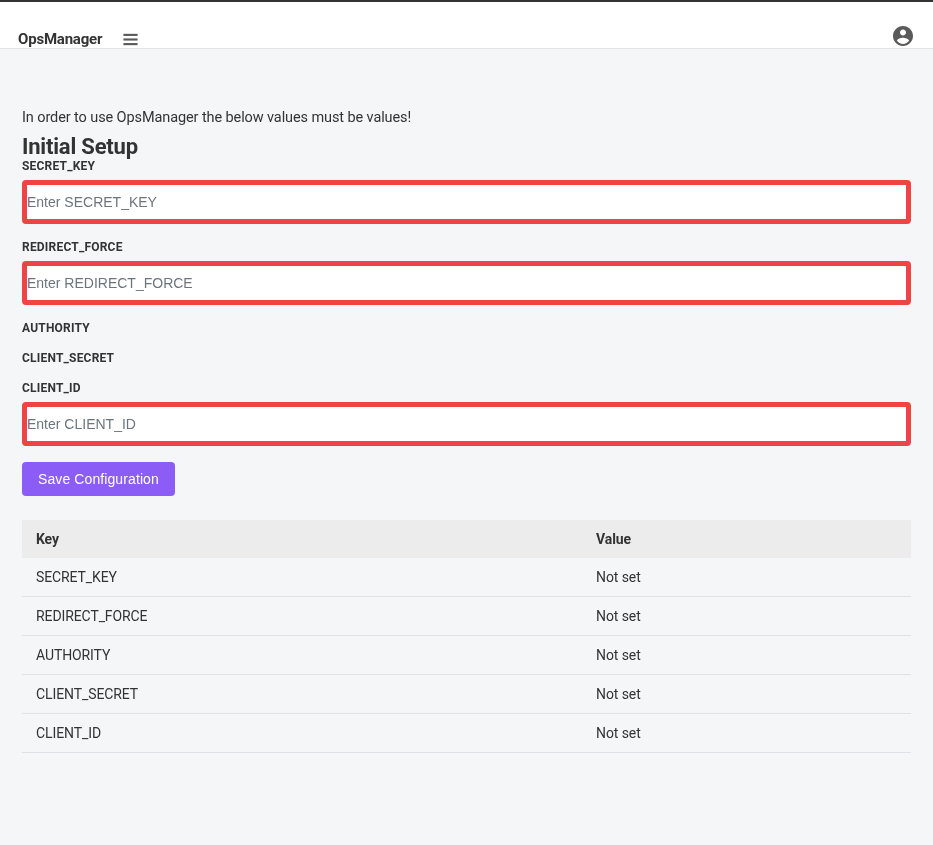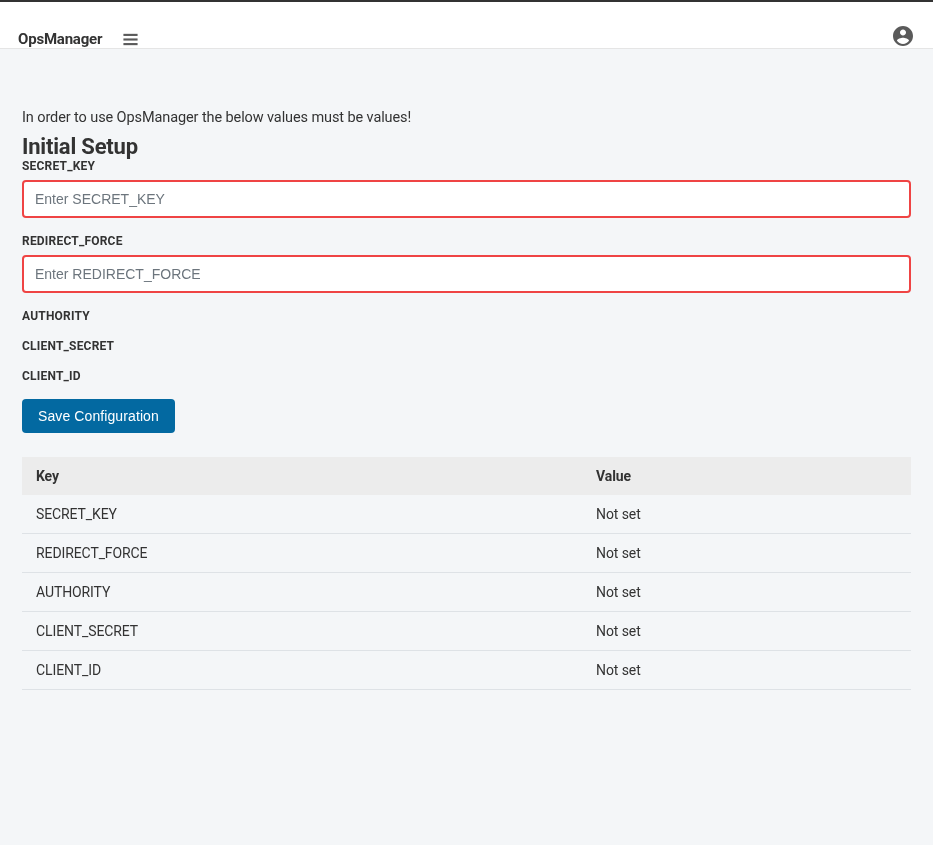--- a/index.html
+++ b/index.html
@@ -79,32 +79,32 @@
     .form-label {
       display: block;
       font-size: 12px;
       font-weight: 700;
       color: #333;
       margin-bottom: 7px;
       letter-spacing: 0.2px;
     }
     .form-input {
       width: 100%;
-      padding: 9px 11px;
-      font-size: 14px;
-      border: 2px solid #ef4444;
+      padding: 9px 0;
+      font-size: 14px;
+      border: 5px solid #ef4444;
       border-radius: 4px;
       color: #495057;
       background: #fff;
     }
     .form-input::placeholder {
       color: #6c757d;
     }
     .save-btn {
-      background: #0369a1;
+      background: #8b5cf6;
       color: #fff;
       border: none;
       padding: 9px 16px;
       font-size: 14px;
       border-radius: 4px;
       cursor: pointer;
       font-weight: 500;
       letter-spacing: 0.1px;
     }
     .config-table {
@@ -172,20 +172,21 @@
       <input type="text" class="form-input" placeholder="Enter REDIRECT_FORCE" style="">
     </div>
     <div class="form-group">
       <label class="form-label">AUTHORITY</label>
     </div>
     <div class="form-group">
       <label class="form-label">CLIENT_SECRET</label>
     </div>
     <div class="form-group">
       <label class="form-label">CLIENT_ID</label>
+      <input type="text" class="form-input" placeholder="Enter CLIENT_ID" style="">
     </div>
     <button type="button" class="save-btn">Save Configuration</button>
   </form>
 
   <table class="config-table">
     <thead>
       <tr>
         <th>Key</th>
         <th>Value</th>
       </tr>

